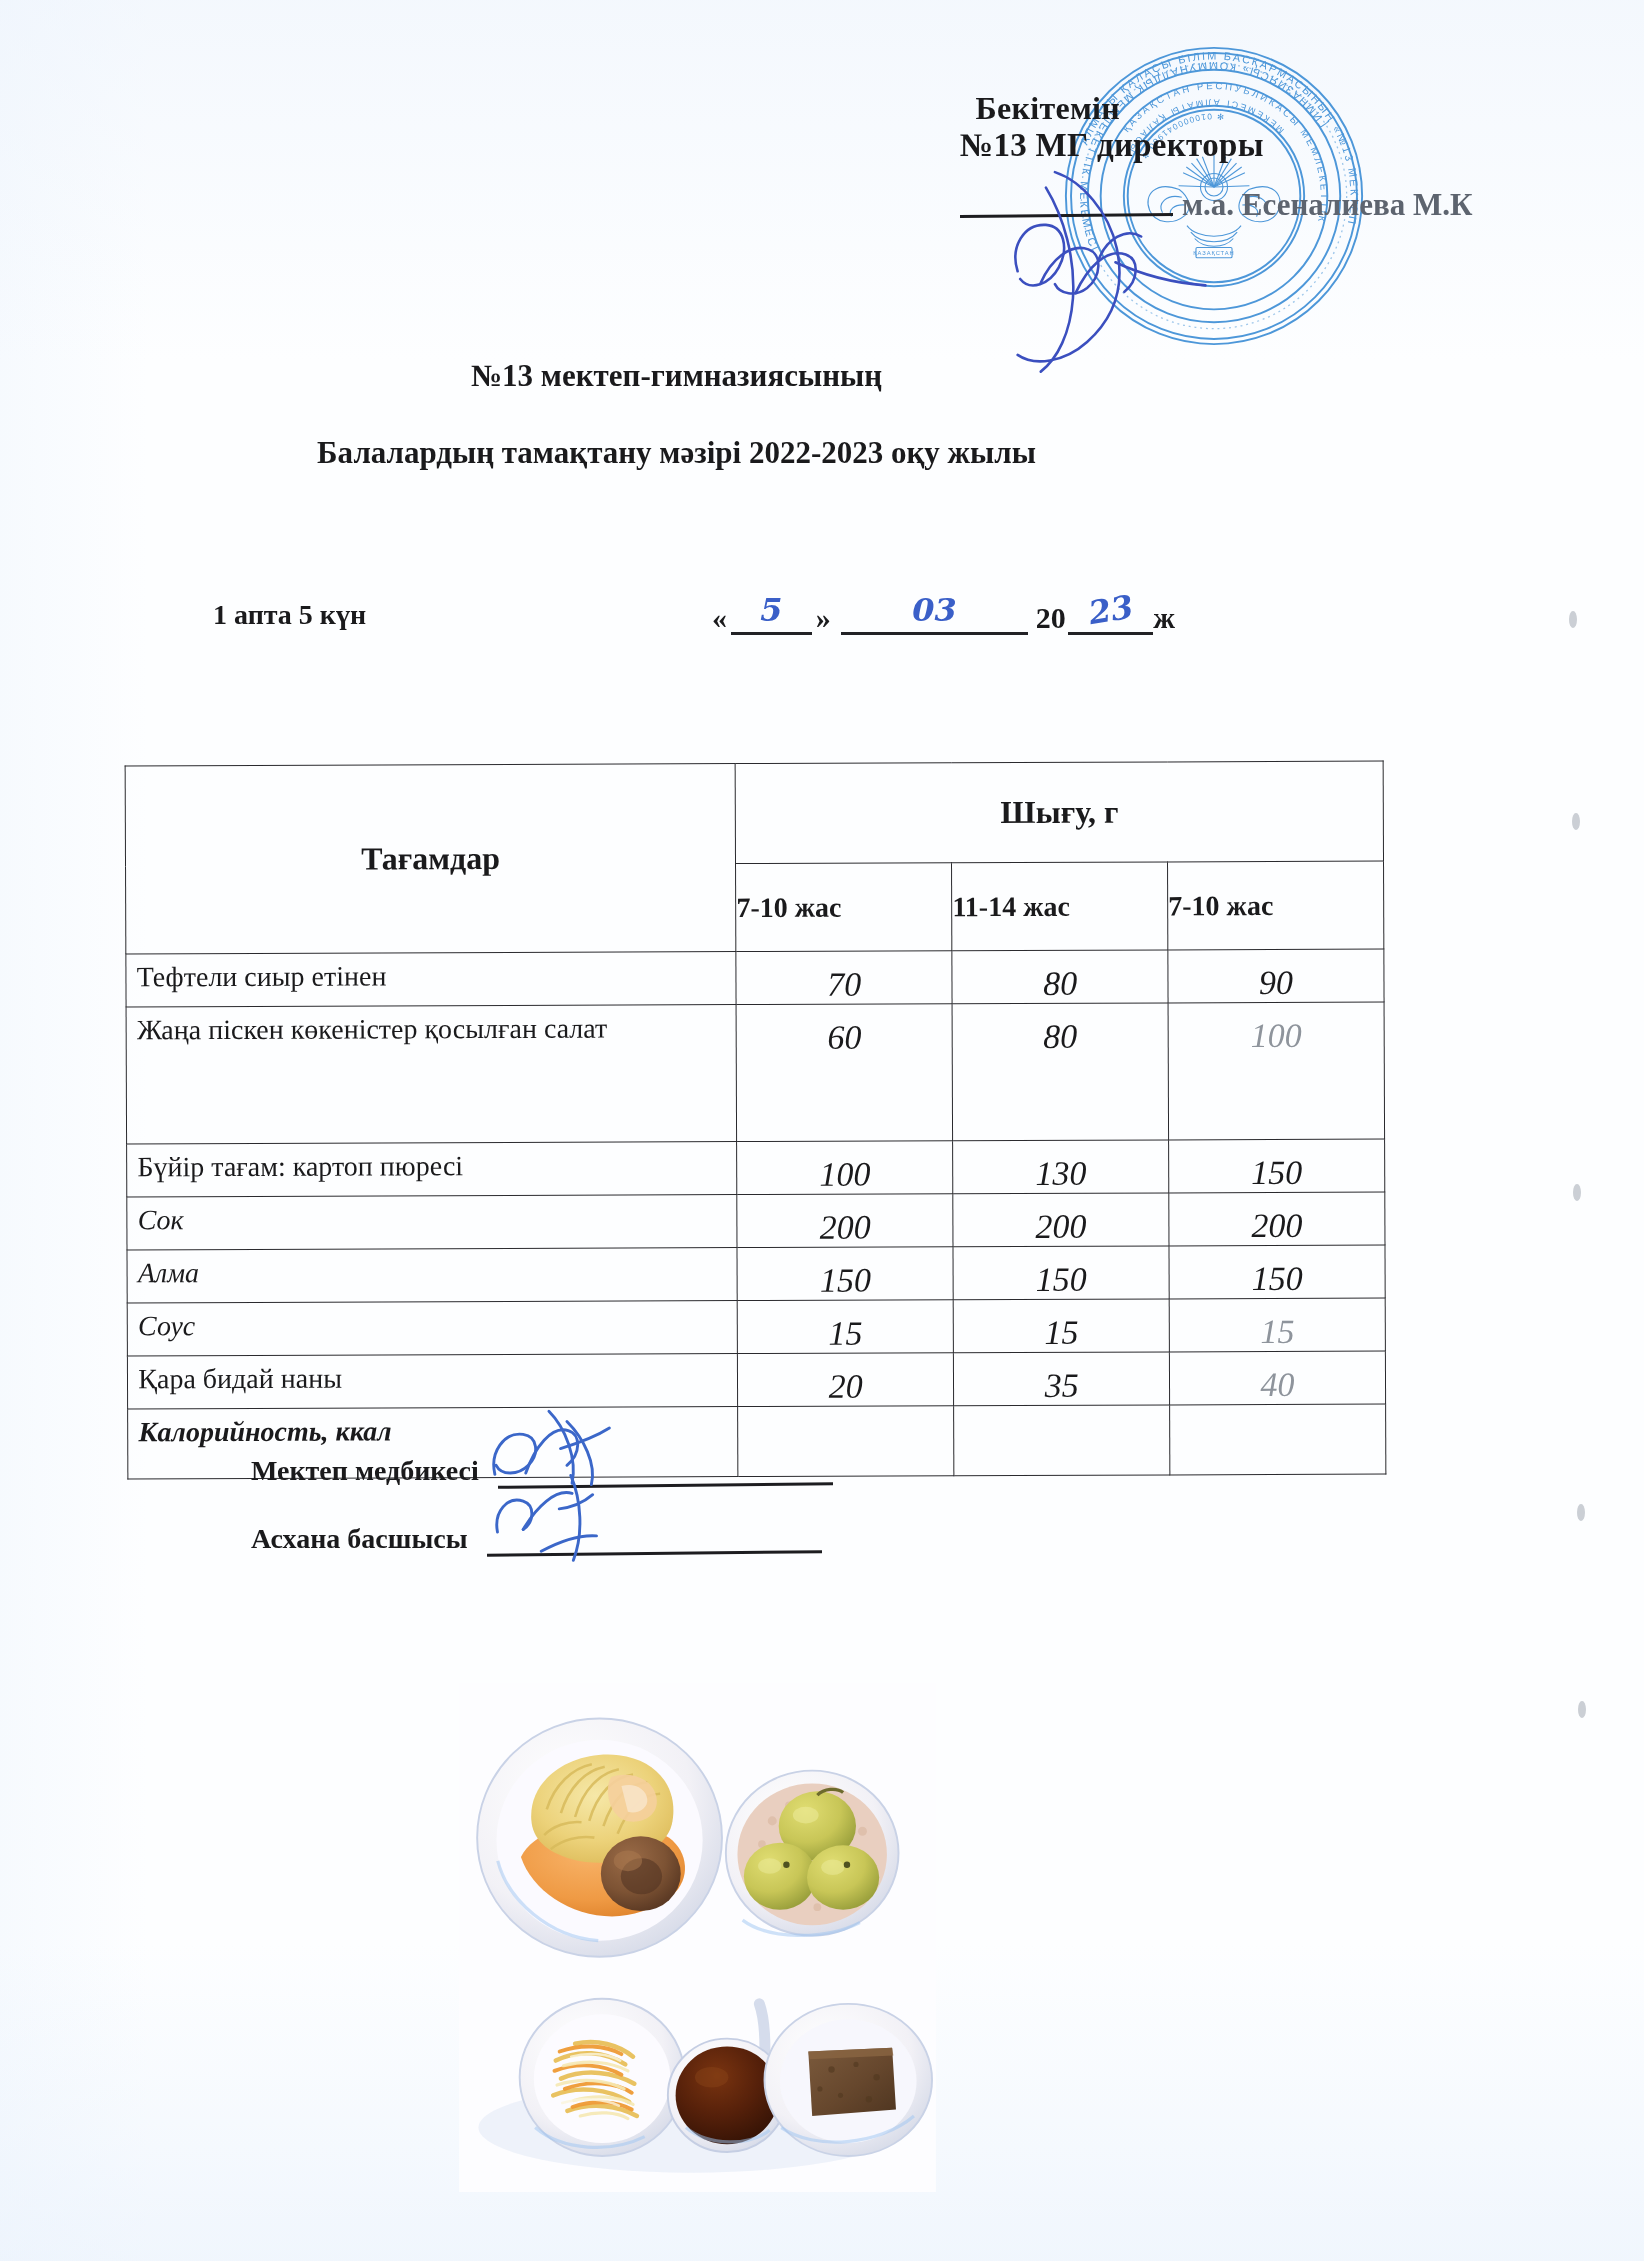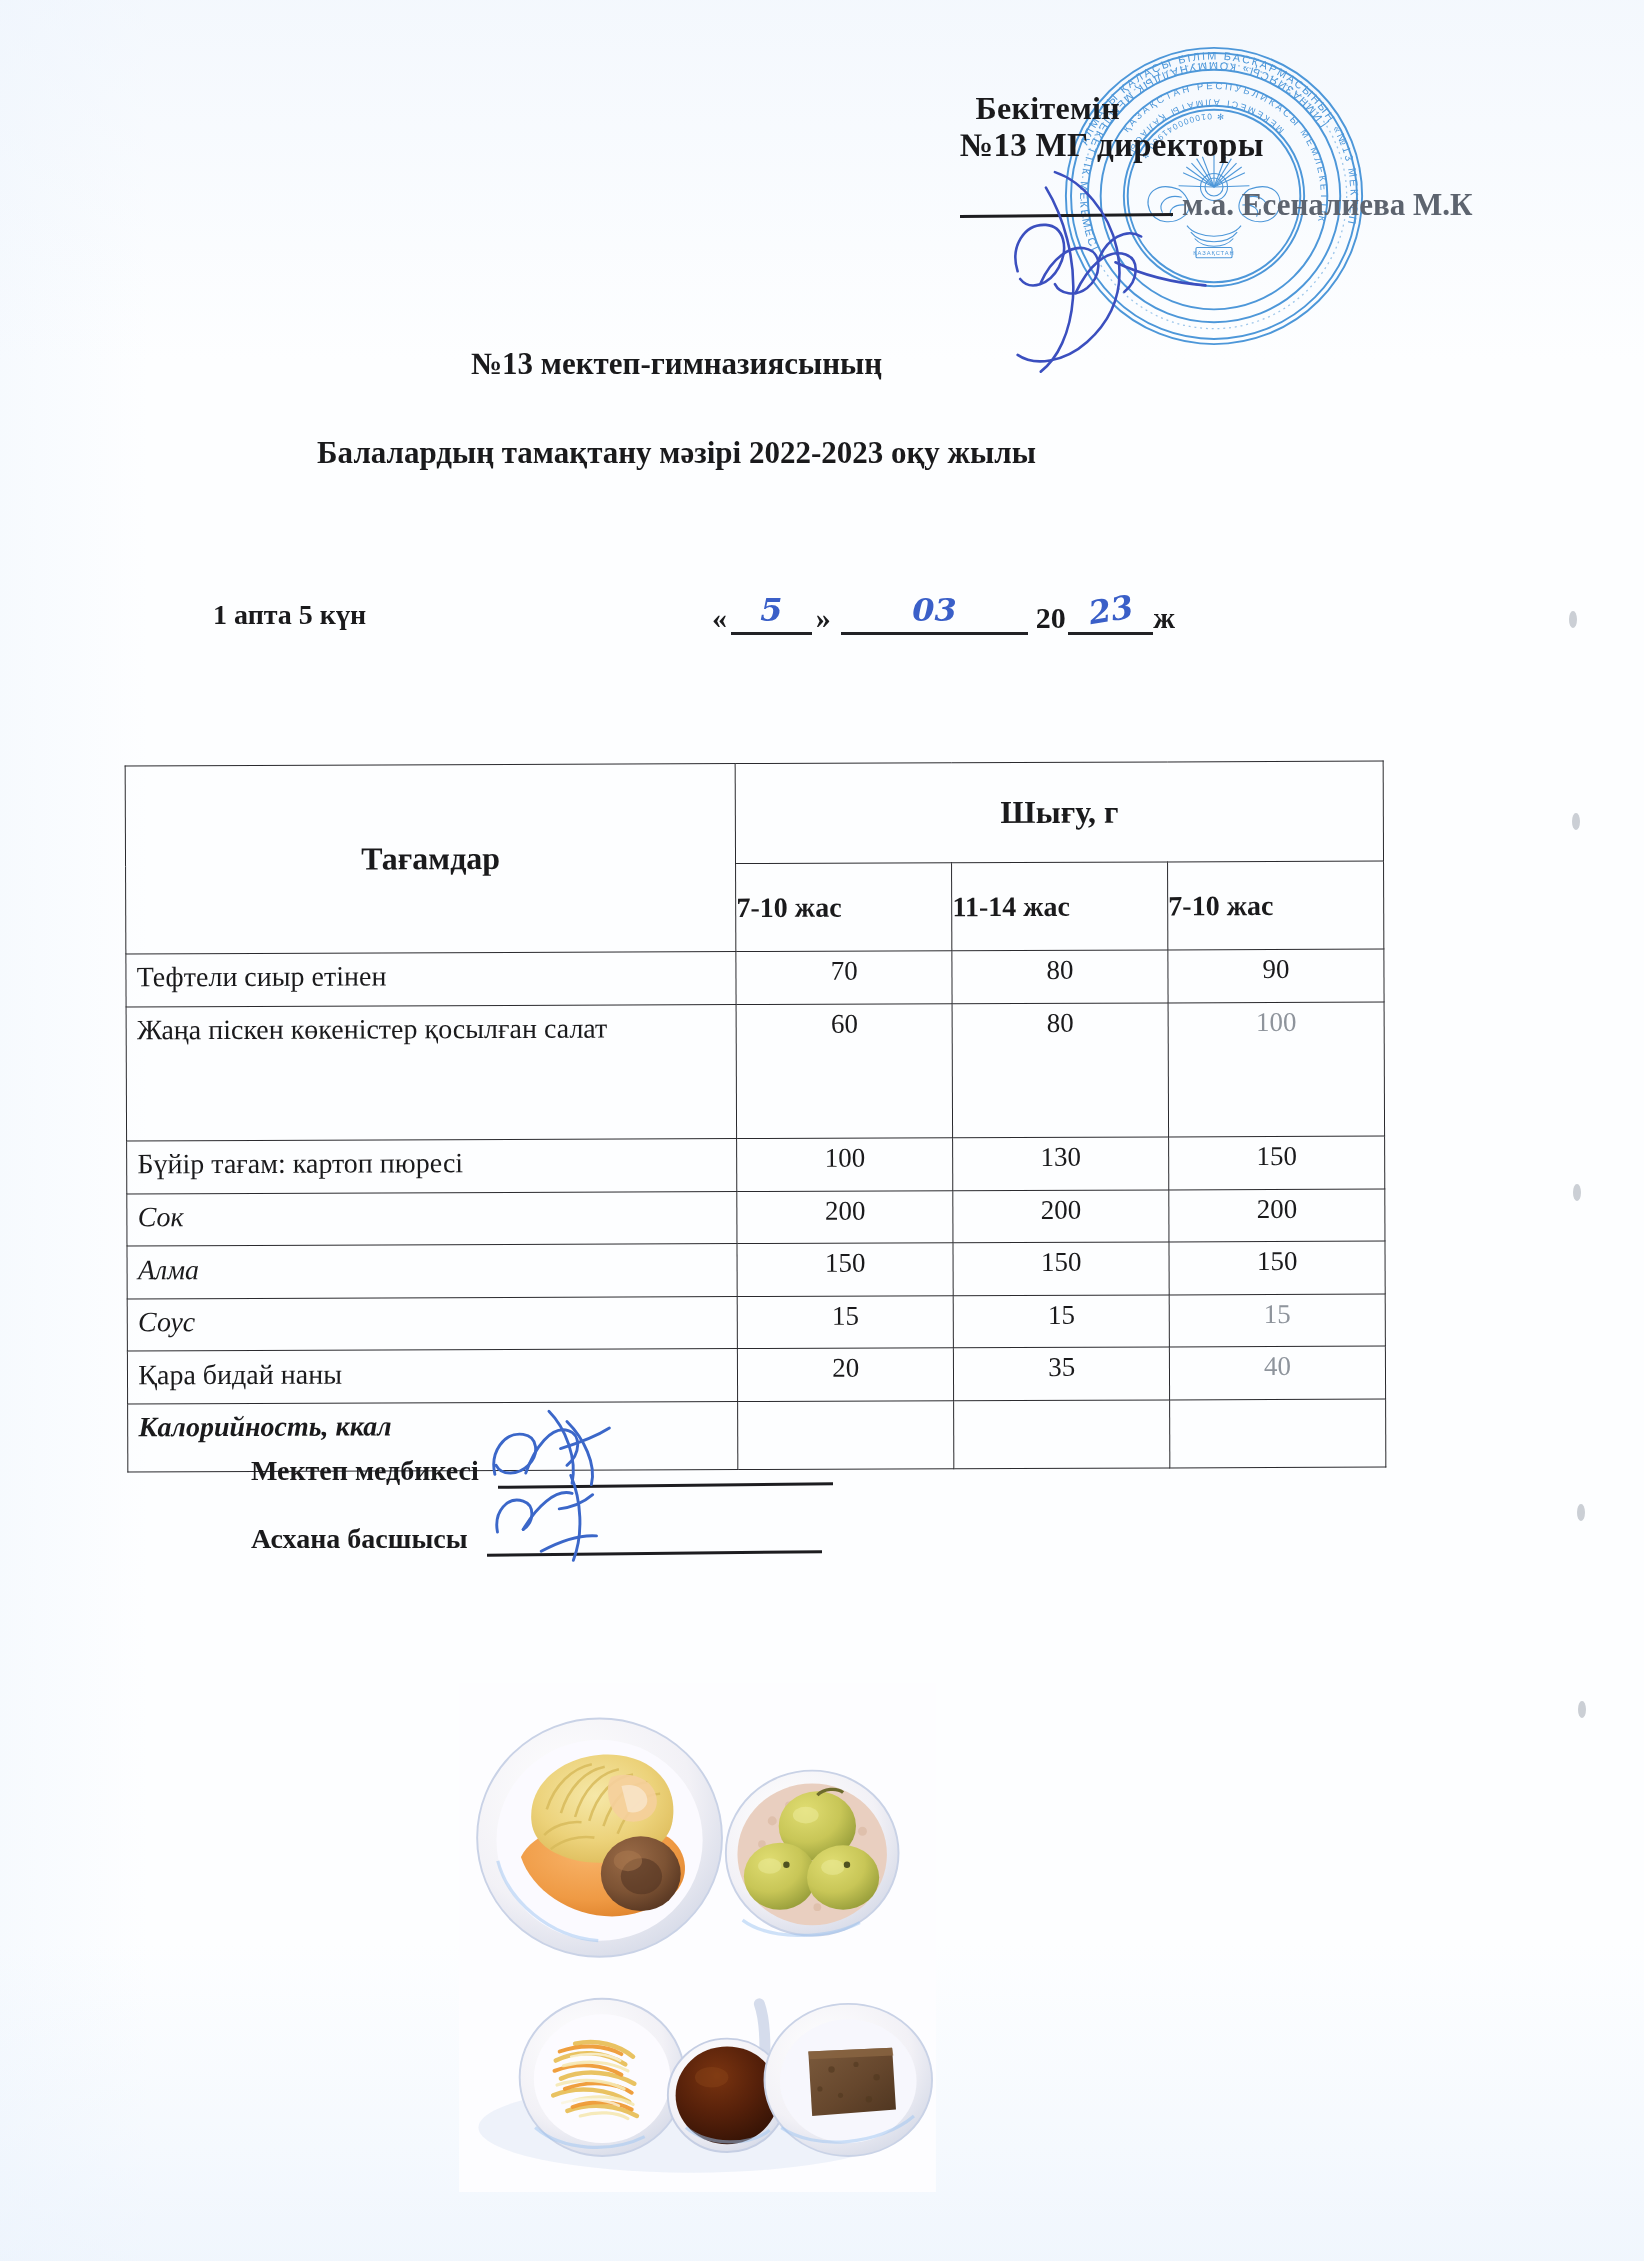--- a/index.html
+++ b/index.html
@@ -91,21 +91,21 @@
     height: 271px;
     z-index: 6;
     pointer-events: none;
   }
   .dir-signature svg { width: 100%; height: 100%; }
 
   
   .title-school {
     position: absolute;
     left: 0;
-    top: 346px;
+    top: 358px;
     width: 1353px;
     text-align: center;
     font-size: 31px;
     font-weight: 700;
     z-index: 5;
   }
   .title-menu {
     position: absolute;
     left: 0;
     top: 435px;
@@ -204,24 +204,25 @@
     height: 40px;
   }
   .menu-table td.dish.ital {
     font-style: italic;
   }
   .menu-table td.dish.kcal {
     font-style: italic;
     font-weight: 700;
   }
   .menu-table td.num {
-    font-size: 27px;
+    font-size: 34px;
+    font-style: italic;
     text-align: center;
     vertical-align: top;
-    padding-top: 4px;
+    padding-top: 14px;
   }
   .menu-table td.num.faded { color: #8e949c; }
   .menu-table tr.tall td { height: 122px; }
   .menu-table tr.empty td { height: 55px; }
 
   
   .signblock {
     position: absolute;
     left: 222px;
     top: 1455px;

